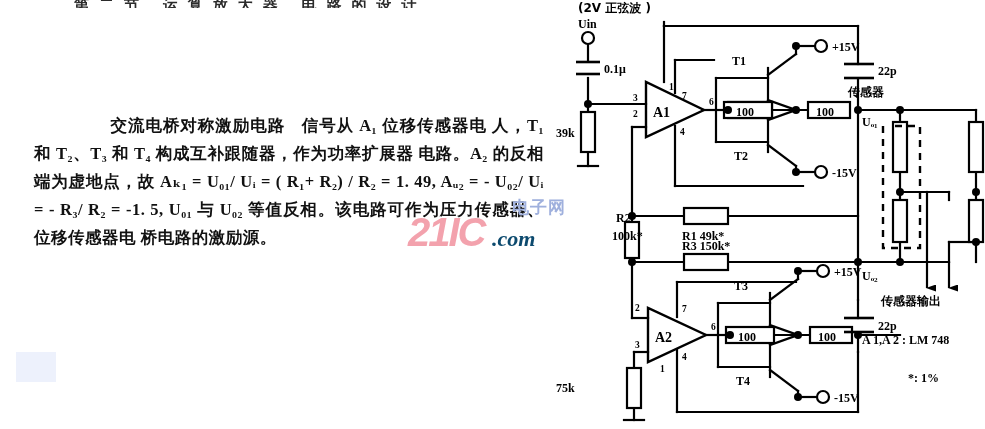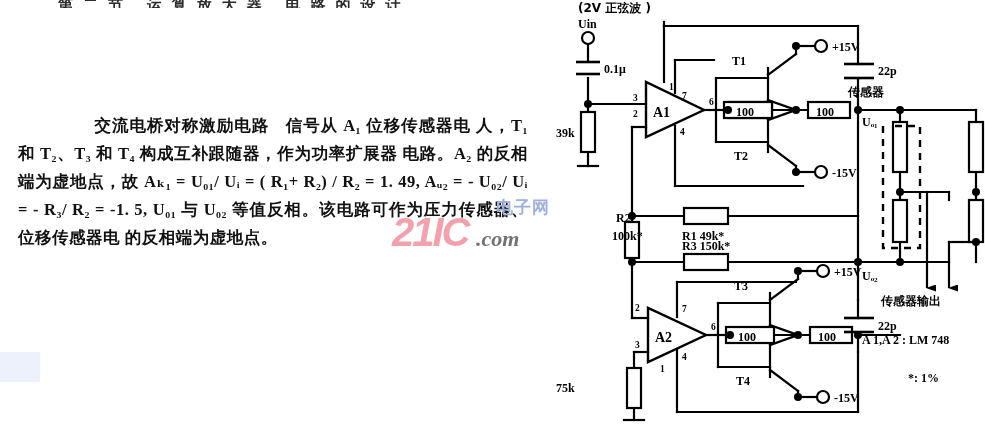--- a/index.html
+++ b/index.html
@@ -1,39 +1,39 @@
 <!DOCTYPE html>
 <html><head>
 <meta charset="utf-8">
 <style>
   html,body{margin:0;padding:0;background:#fff;}
   body{width:985px;height:429px;overflow:hidden;position:relative;
        font-family:"Liberation Serif","DejaVu Serif",serif;color:#000;}
 
   
-  #text-col{position:absolute;left:0;top:0;width:556px;height:372px;}
+  #text-col{position:absolute;left:16px;top:0;width:556px;height:372px;}
 
   .cut-row{position:absolute;left:58px;top:-4px;width:420px;height:12px;
            overflow:hidden;font-size:15px;color:#2b2b2b;letter-spacing:10px;
            font-weight:bold;white-space:nowrap;}
 
   .body-text{position:absolute;left:18px;top:112px;width:510px;
              font-size:16.5px;line-height:28px;font-weight:bold;
              color:#111;letter-spacing:.5px;text-align:justify;}
   .body-text .indent{display:inline-block;width:76px;}
   .body-text .gap{display:inline-block;width:16px;}
 
   
   #watermark{position:absolute;left:392px;top:196px;width:200px;height:54px;
              pointer-events:none;}
   #watermark .w21{position:absolute;left:0;top:14px;font-size:40px;
         font-weight:bold;font-style:italic;color:#f3a2ad;letter-spacing:-2px;
         font-family:"Liberation Sans",sans-serif;}
   #watermark .wcom{position:absolute;left:84px;top:30px;font-size:22px;
-        font-weight:bold;font-style:italic;color:#737373;
+        font-weight:bold;font-style:italic;color:#0c4a6e;
         font-family:"Liberation Serif",serif;}
   #watermark .wcn{position:absolute;left:104px;top:0px;font-size:17px;
         font-weight:bold;color:#9fb0dd;letter-spacing:1px;}
   #watermark2{position:absolute;left:0px;top:352px;width:40px;height:30px;
               background:#e9eefb;opacity:.8;}
 
   
   #circuit{position:absolute;left:556px;top:0;width:429px;height:316px;}
   svg{display:block;}
   .lbl{font-family:"Liberation Serif",serif;font-size:12px;font-weight:bold;fill:#000;}
@@ -47,21 +47,21 @@
 <div id="text-col">
 
   <div class="cut-row">第二节 运算放大器 电路的设计</div>
 
   <div class="body-text">
     <span class="indent"></span><span>交流电桥对称激励电路</span><span class="gap"></span><span>信号从 A₁ 位移传感器电</span>
     <span>人，T₁ 和 T₂、T₃ 和 T₄ 构成互补跟随器，作为功率扩展器</span>
     <span>电路。A₂ 的反相端为虚地点，故 Aₖ₁ = U₀₁/ Uᵢ = ( R₁+</span>
     <span>R₂) / R₂ = 1. 49, Aᵤ₂ = - U₀₂/ Uᵢ = - R₃/ R₂ = -1. 5, U₀₁ 与</span>
     <span>U₀₂ 等值反相。该电路可作为压力传感器、位移传感器电</span>
-    <span>的反相端为虚地点。</span>
+    <span>桥电路的激励源。</span>
   </div>
 
   <div id="watermark">
     <span class="w21">21IC</span>
     <span class="wcom">.com</span>
     <span class="wcn">电子网</span>
   </div>
   <div id="watermark2"></div>
 </div>
 

